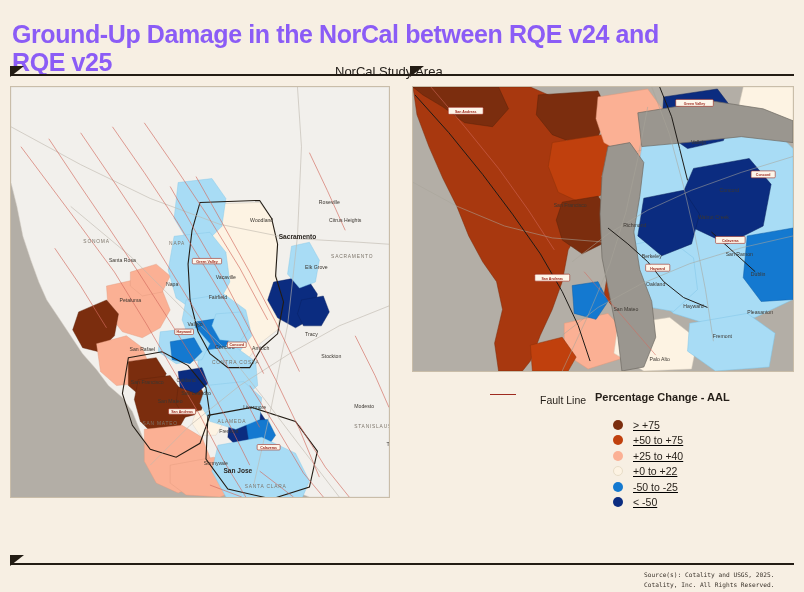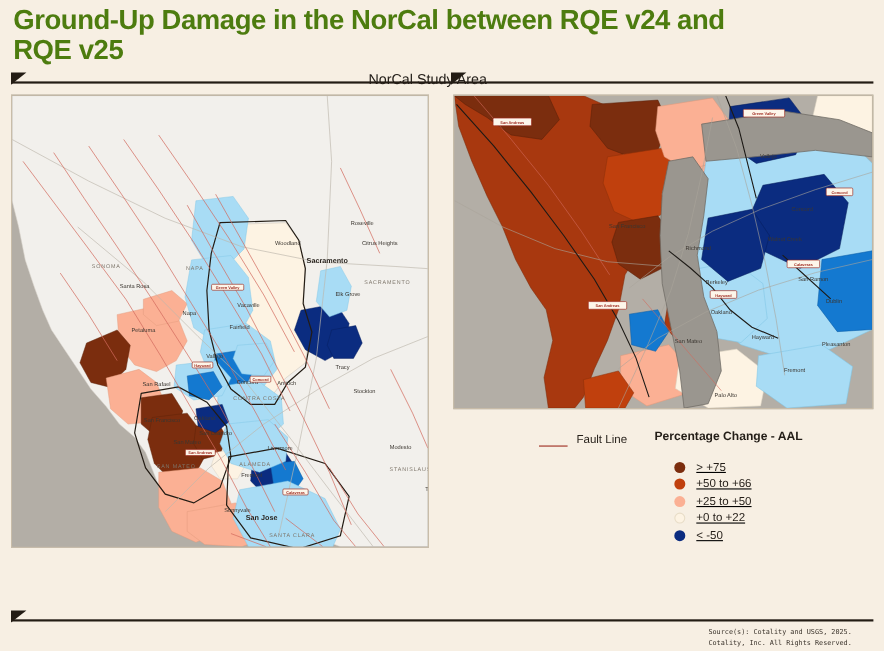--- a/index.html
+++ b/index.html
@@ -11,26 +11,26 @@
   }
   #page {
     position: relative;
     width: 804px; height: 592px;
     background: #f7efe3;
   }
 
   
   #title {
     position: absolute;
-    left: 12px; top: 4px; width: 700px;
+    left: 12px; top: 20px; width: 700px;
     font-size: 25px;
     font-weight: bold;
     line-height: 1.12;
     letter-spacing: -0.4px;
-    color: #4d7c0f;
+    color: #8b5cf6;
   }
   #subtitle {
     position: absolute;
     left: 335px; top: 54px;
     font-size: 13px;
     color: #25201b;
     margin-top: 10px;
   }
   .rule {
     position: absolute;
@@ -57,21 +57,21 @@
     background: #b3aea6;
   }
   #map-left  { left: 10px;  top: 86px; width: 380px; height: 412px; }
   #map-right { left: 412px; top: 86px; width: 382px; height: 286px; }
   .map-svg { display: block; width: 100%; height: 100%; }
 
   
   #legend { position: absolute; left: 490px; top: 390px; width: 300px; }
   #fault-legend {
     position: absolute; left: 0; top: 4px;
-    display: flex; align-items: flex-end; gap: 8px;
+    display: flex; align-items: flex-start; gap: 24px;
   }
   #fault-line-swatch {
     display: inline-block; width: 26px; height: 0;
     border-top: 1.6px solid #9e2a1f;
   }
   #fault-legend .lbl { font-size: 10.5px; color: #241e18; }
 
   #scale-legend { position: absolute; left: 105px; top: 0; }
   #scale-title {
     font-size: 11px; color: #241e18; line-height: 1.35;
@@ -359,29 +359,33 @@
       <div id="scale-title">
         <div>Percentage Change - AAL</div>
       </div>
       <div id="scale-items">
           <div class="scale-row">
             <span class="scale-dot" style="background: rgb(123, 45, 14);"></span>
             <span class="scale-lbl">&gt; +75</span>
           </div>
           <div class="scale-row">
             <span class="scale-dot" style="background: rgb(192, 64, 13);"></span>
-            <span class="scale-lbl">+50 to +66</span>
+            <span class="scale-lbl">+50 to +75</span>
           </div>
           <div class="scale-row">
             <span class="scale-dot" style="background: rgb(251, 176, 148);"></span>
-            <span class="scale-lbl">+25 to +50</span>
+            <span class="scale-lbl">+25 to +40</span>
           </div>
           <div class="scale-row">
             <span class="scale-dot" style="background: rgb(253, 243, 227); border: 0.5px solid rgb(232, 221, 200);"></span>
             <span class="scale-lbl">+0 to +22</span>
+          </div>
+          <div class="scale-row">
+            <span class="scale-dot" style="background: rgb(20, 121, 208);"></span>
+            <span class="scale-lbl">-50 to -25</span>
           </div>
           <div class="scale-row">
             <span class="scale-dot" style="background: rgb(11, 44, 128);"></span>
             <span class="scale-lbl">&lt; -50</span>
           </div>
         </div>
     </div>
   </div>
 
   <div class="rule" id="rule-bottom"></div>

